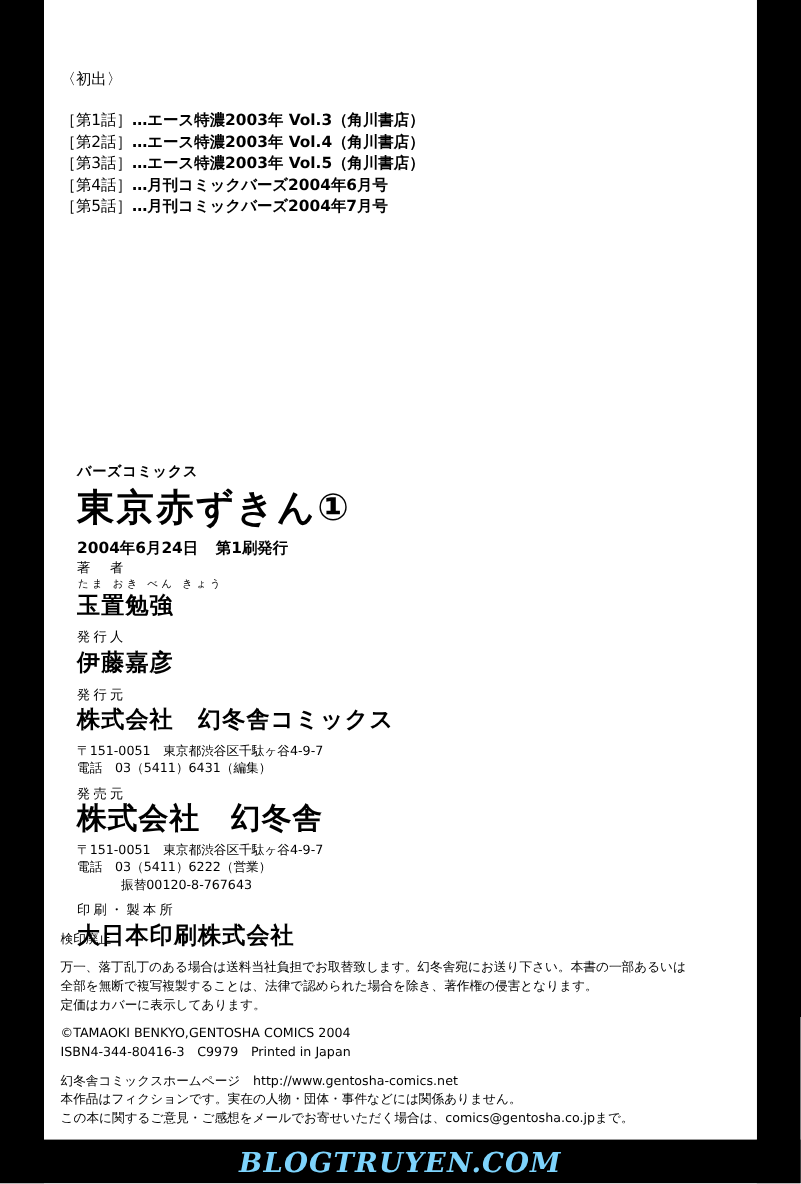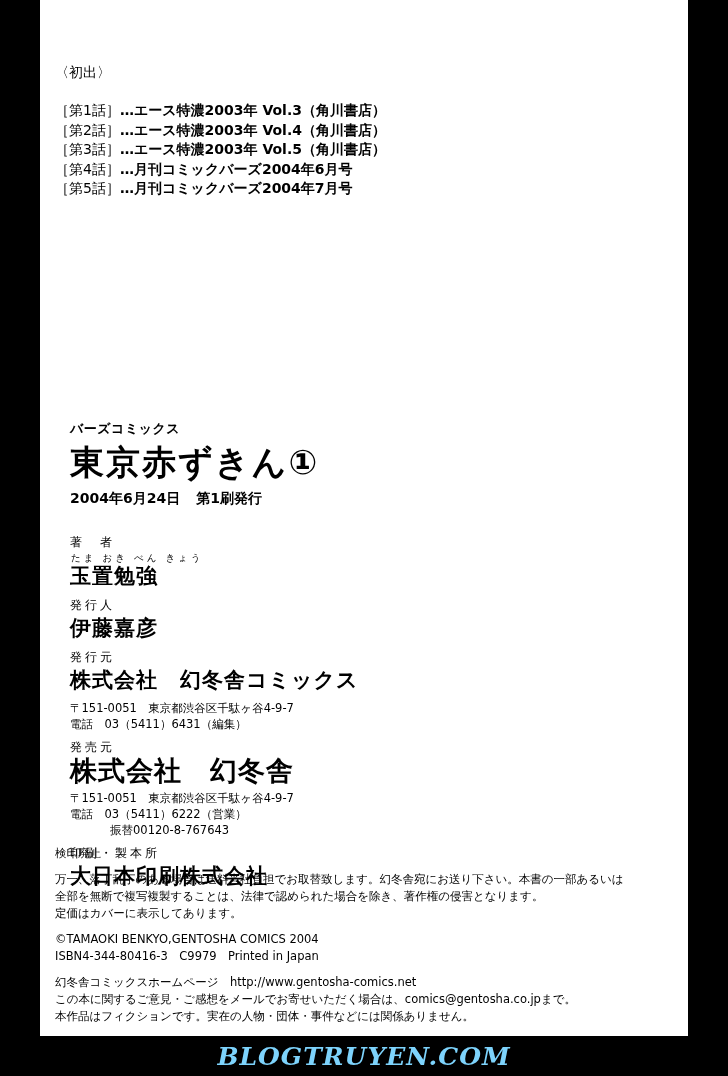--- a/index.html
+++ b/index.html
@@ -98,21 +98,20 @@
   .book-title {
     font-size: 34px;
     font-weight: bold;
     letter-spacing: 2px;
     line-height: 44px;
     margin: 0 0 6px 0;
   }
   .pubdate {
     font-size: 14px;
     font-weight: bold;
-    margin-bottom: 26px;
   }
   .pubdate .gap { display: inline-block; width: 16px; }
 
   .role {
     font-size: 12px;
     letter-spacing: 3px;
     margin-bottom: 1px;
   }
   .ruby {
     font-size: 9.5px;
@@ -226,22 +225,22 @@
         <div class="line">万一、落丁乱丁のある場合は送料当社負担でお取替致します。幻冬舎宛にお送り下さい。本書の一部あるいは</div>
         <div class="line">全部を無断で複写複製することは、法律で認められた場合を除き、著作権の侵害となります。</div>
         <div class="line">定価はカバーに表示してあります。</div>
       </div>
       <div class="blk">
         <div class="line copyright-line mono-ish">©TAMAOKI BENKYO,GENTOSHA COMICS 2004</div>
         <div class="line mono-ish">ISBN4-344-80416-3　C9979　Printed in Japan</div>
       </div>
       <div>
         <div class="line">幻冬舎コミックスホームページ　http://www.gentosha-comics.net</div>
+        <div class="line">本作品はフィクションです。実在の人物・団体・事件などには関係ありません。</div>
         <div class="line">この本に関するご意見・ご感想をメールでお寄せいただく場合は、comics@gentosha.co.jpまで。</div>
-        <div class="line">本作品はフィクションです。実在の人物・団体・事件などには関係ありません。</div>
       </div>
     </div>
 
   </div>
 
   <div class="bottom-bar">
     <div class="watermark">BLOGTRUYEN.COM</div>
   </div>
 
 </div>

